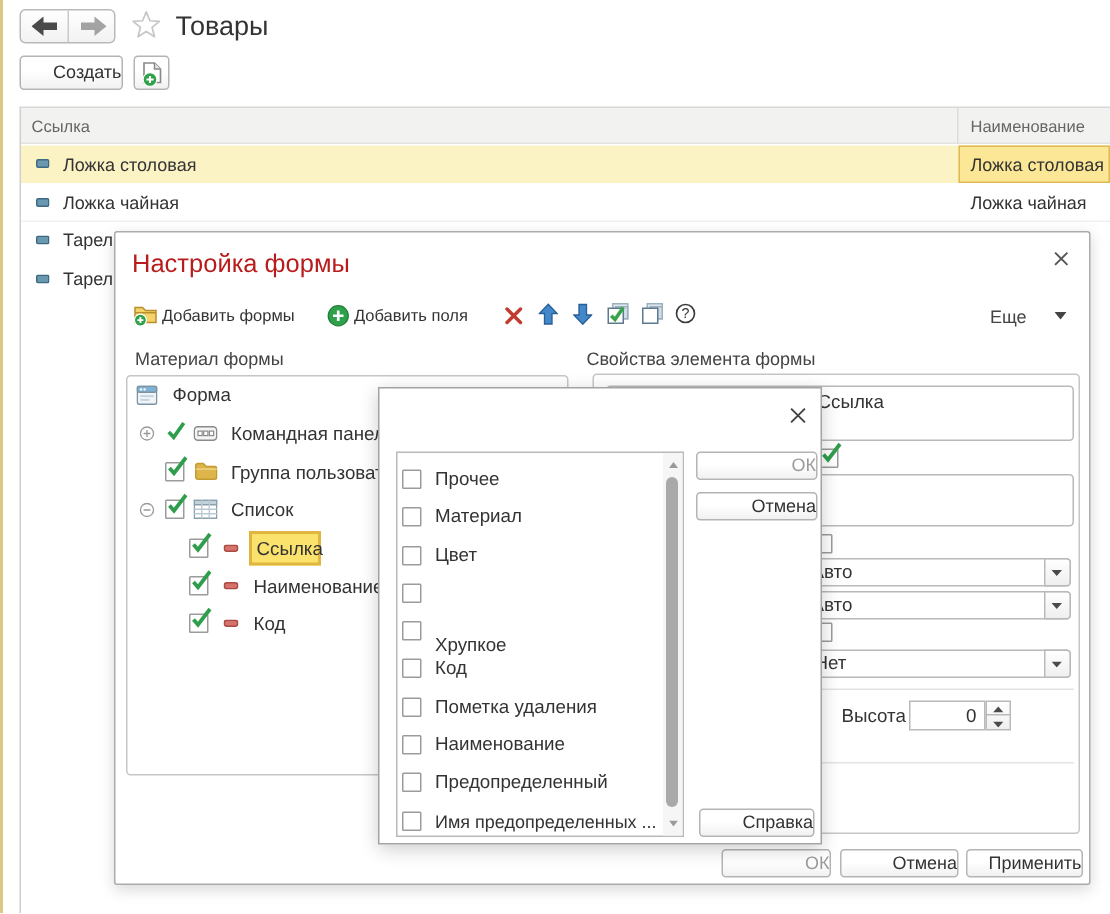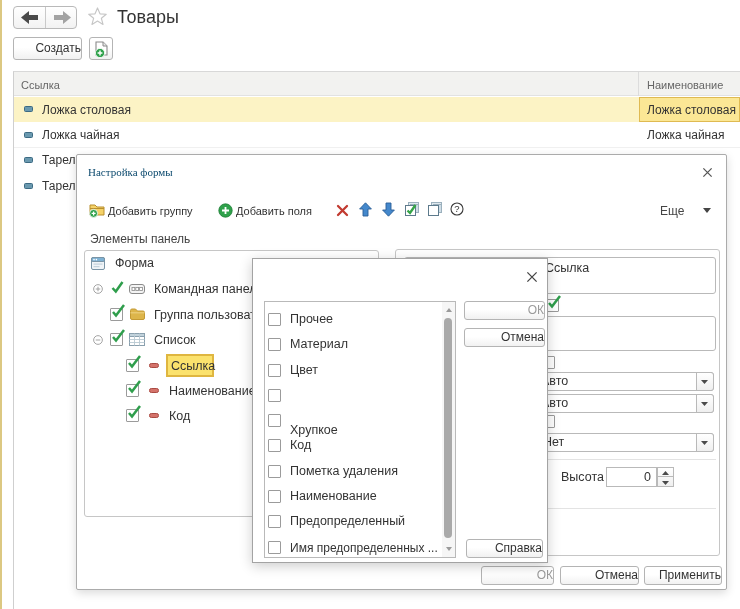--- a/index.html
+++ b/index.html
@@ -74,32 +74,32 @@
   </svg>
   <div class="t12" style="left:42px;top:153px;">Тарелка суповая</div>
 
   <svg class="abs" style="left:24px;top:183px;" width="9" height="6" viewBox="0 0 9 6">
     <rect x="0.5" y="0.5" width="8" height="5" rx="1" fill="#6a99af" stroke="#3c6a83"></rect>
   </svg>
   <div class="t12" style="left:42px;top:179px;">Тарелка десертная</div>
 
   <div class="abs" id="dlg" style="left:76px;top:154px;width:651px;height:436px;background:#fff;border:1px solid #ababab;border-radius:2px;box-shadow:0 3px 10px rgba(0,0,0,0.15);"></div>
 
-  <div class="abs" style="left:88px;top:166px;font-size:11px;color:#0c4a6e;font-family:Liberation Serif, serif;">Настройка формы</div>
+  <div class="abs" style="left:88px;top:166px;font-size:17px;color:#b91c1c;">Настройка формы</div>
   <svg class="abs" style="left:702px;top:167px;" width="11" height="11" viewBox="0 0 12 12">
     <path d="M1.5 1.5 L10.5 10.5 M10.5 1.5 L1.5 10.5" stroke="#555" stroke-width="1.4"></path>
   </svg>
 
   <svg class="abs" style="left:89px;top:202px;" width="17" height="16" viewBox="0 0 17 16">
     <path d="M1 3 L6 3 L8 5 L15 5 L15 13 L1 13 Z" fill="#f5d268" stroke="#b98f2e" stroke-width="1"></path>
     <path d="M1 6.5 L15 6.5" stroke="#b98f2e" stroke-width="1"></path>
     <circle cx="4.6" cy="11.4" r="4" fill="#2fa14b" stroke="#fff" stroke-width="0.8"></circle>
     <path d="M4.6 9.4 L4.6 13.4 M2.6 11.4 L6.6 11.4" stroke="#fff" stroke-width="1.3"></path>
   </svg>
-  <div class="t11" style="left:108px;top:205px;">Добавить группу</div>
+  <div class="t11" style="left:108px;top:205px;">Добавить формы</div>
   <svg class="abs" style="left:218px;top:203px;" width="15" height="15" viewBox="0 0 15 15">
     <circle cx="7.5" cy="7.5" r="6.7" fill="#2fa14b" stroke="#1e7d36" stroke-width="0.8"></circle>
     <path d="M7.5 4 L7.5 11 M4 7.5 L11 7.5" stroke="#fff" stroke-width="1.8"></path>
   </svg>
   <div class="t11" style="left:236px;top:205px;">Добавить поля</div>
   <svg class="abs" style="left:336px;top:204px;" width="13" height="13" viewBox="0 0 13 13">
     <path d="M2 2 L11 11 M11 2 L2 11" stroke="#c23b31" stroke-width="2.3" stroke-linecap="round"></path>
   </svg>
   <svg class="abs" style="left:359px;top:202px;" width="13" height="15" viewBox="0 0 13 15">
     <path d="M6.5 0.8 L12.4 7 L9 7 L9 14 L4 14 L4 7 L0.6 7 Z" fill="#4488cc" stroke="#2a5f96" stroke-width="0.9"></path>
@@ -123,21 +123,22 @@
 
   <svg class="abs" style="left:450px;top:202px;" width="14" height="14" viewBox="0 0 14 14">
     <circle cx="7" cy="7" r="6" fill="none" stroke="#3a3a3a" stroke-width="1.1"></circle>
     <text x="7" y="10.2" font-size="9.5" font-family="Liberation Sans" fill="#333" text-anchor="middle">?</text>
   </svg>
   <div class="t12" style="left:660px;top:204px;color:#444;">Еще</div>
   <svg class="abs" style="left:703px;top:208px;" width="8" height="5" viewBox="0 0 8 5">
     <path d="M0 0 L8 0 L4 5 Z" fill="#444"></path>
   </svg>
 
-  <div class="t12" style="left:90px;top:232px;color:#444;">Элементы панель</div>
+  <div class="t12" style="left:90px;top:232px;color:#444;">Материал формы</div>
+  <div class="t12" style="left:391px;top:232px;color:#444;">Свойства элемента формы</div>
 
   <div class="panel" style="left:84px;top:250px;width:295px;height:267px;"></div>
 
   <svg class="abs" style="left:91px;top:257px;" width="14" height="13" viewBox="0 0 14 13">
     <rect x="0.5" y="0.5" width="13" height="12" rx="1.5" fill="#f0f4f7" stroke="#7a94a5"></rect>
     <rect x="0.5" y="0.5" width="13" height="4" rx="1.5" fill="#7fb2d4" stroke="#7a94a5"></rect>
     <circle cx="3" cy="2.6" r="0.8" fill="#fff"></circle>
       <circle cx="5.4" cy="2.6" r="0.8" fill="#fff"></circle>
     <rect x="2.5" y="6.5" width="9" height="1.2" fill="#c3d2dc"></rect>
     <rect x="2.5" y="9" width="6" height="1.2" fill="#c3d2dc"></rect>

